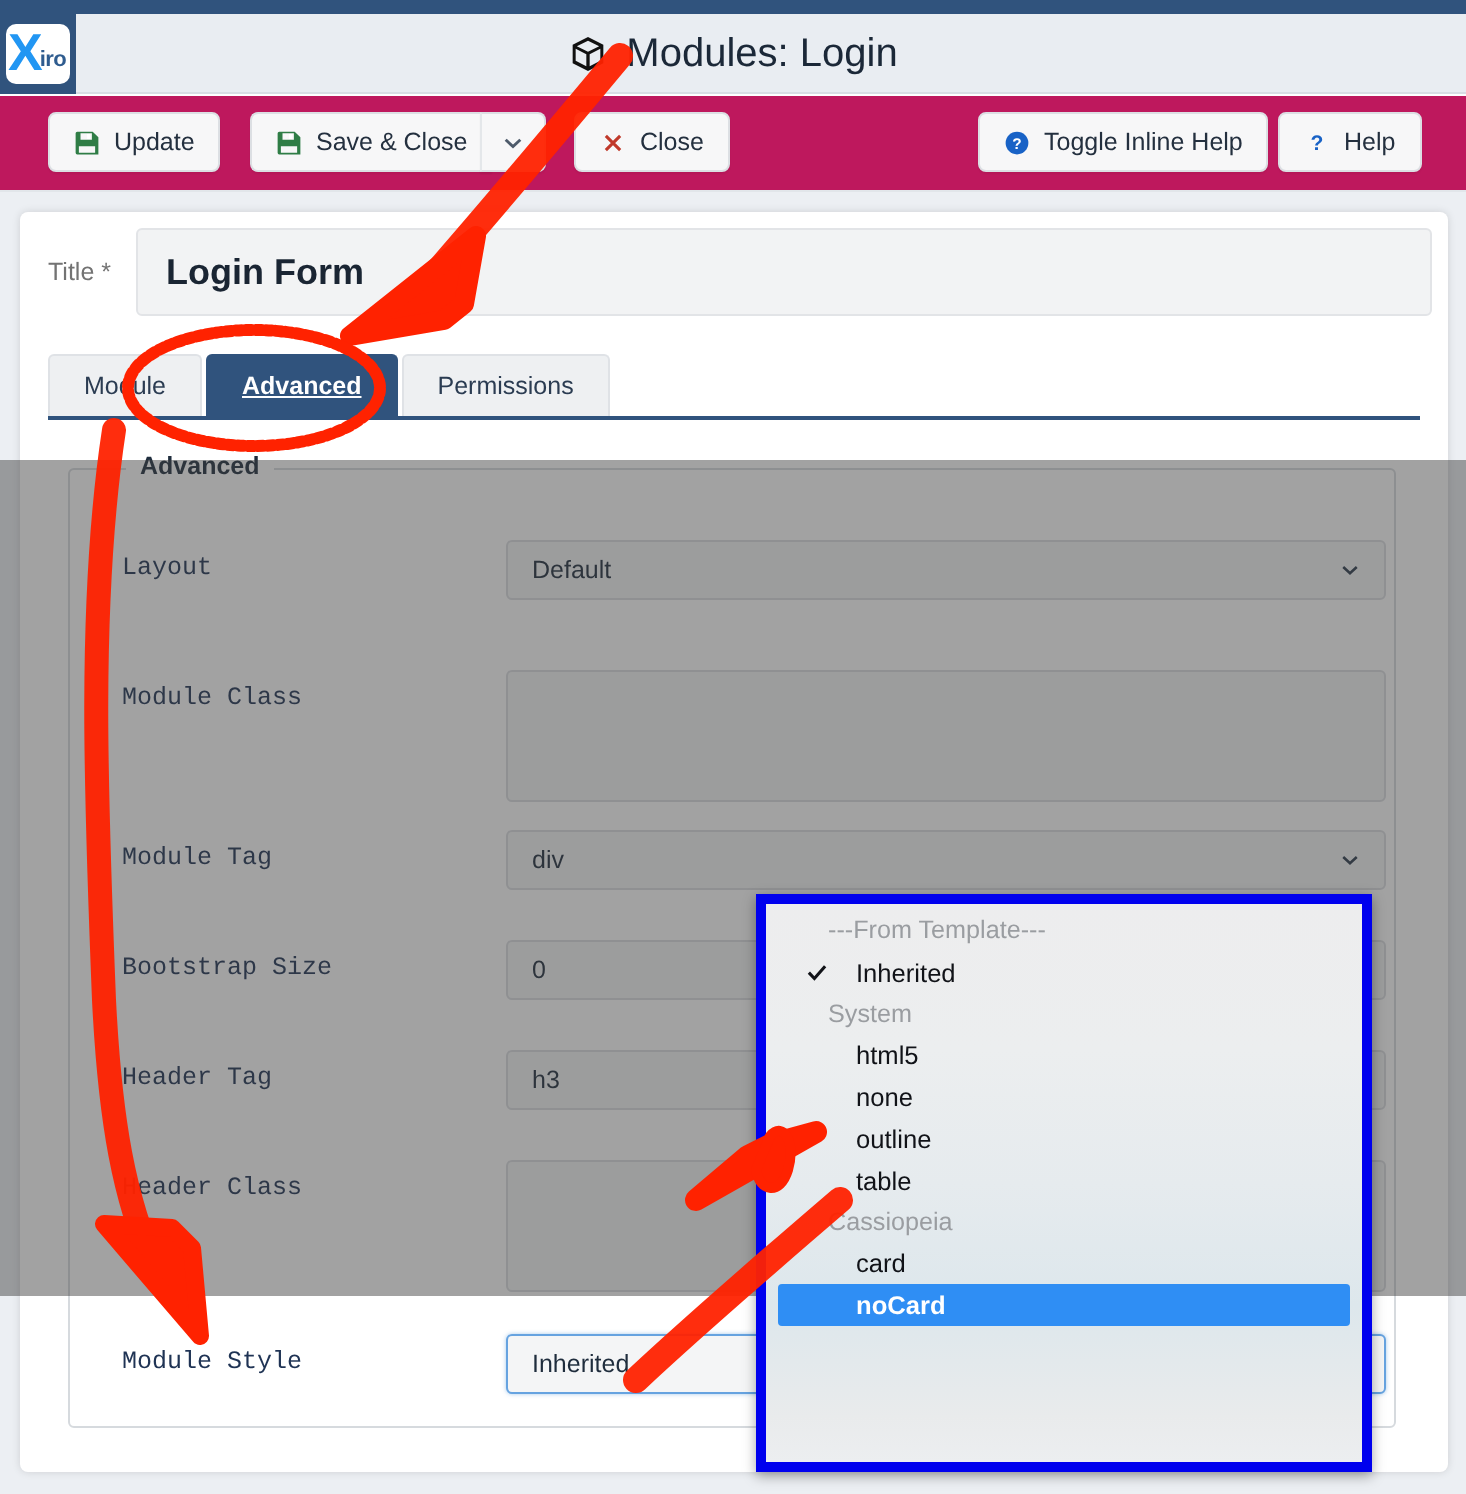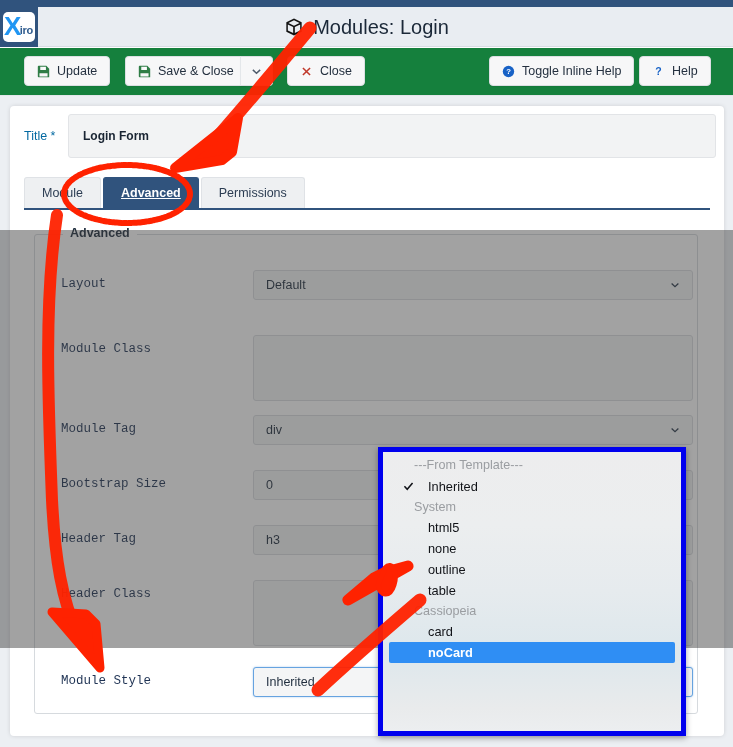--- a/index.html
+++ b/index.html
@@ -51,21 +51,21 @@
     display: flex; align-items: center; justify-content: center;
     gap: 9px;
     font-size: 20px; color: #1b2838; font-weight: 400;
     pointer-events: none;
   }
   .cube-icon { display: inline-block; width: 20px; height: 20px; }
 
   
   .toolbar {
     position: absolute; top: 48px; left: 0; width: 733px; height: 48px;
-    background: #15803d;
+    background: #be185d;
     border-bottom: 1px solid #e2e6ea;
   }
   .tb-btn {
     position: absolute; top: 8px; height: 30px;
     background: #f7f7f8;
     border: 1px solid #dcdfe3;
     border-radius: 4px;
     display: flex; align-items: center; gap: 7px;
     padding: 0 12px;
     font-size: 12.5px; color: #24303f;
@@ -89,26 +89,26 @@
     position:absolute; left:0; top:96px; width:733px; height:651px;
     background:#eceff3;
   }
 
   
   .title-row {
     position: absolute; left: 6px; top: 8px; width: 700px; height: 44px;
     display: flex; align-items: center;
   }
   .title-label {
-    font-size: 12.5px; color: #0369a1; width: 52px; padding-left: 8px;
+    font-size: 12.5px; color: #737373; width: 52px; padding-left: 8px;
   }
   .title-input {
     flex: 1; height: 44px;
     background: #f2f3f4; border: 1px solid #e2e4e7; border-radius: 3px;
-    font-size: 12px; font-weight: bold; color: #1a2533;
+    font-size: 18px; font-weight: bold; color: #1a2533;
     padding: 0 14px;
     font-family: "Liberation Sans", sans-serif;
     outline: none;
   }
 
   
   .tabs {
     position: absolute; left: 14px; top: 72px; width: 686px; height: 32px;
     display: flex; align-items: flex-end;
     border-bottom: 2px solid #30537d;

